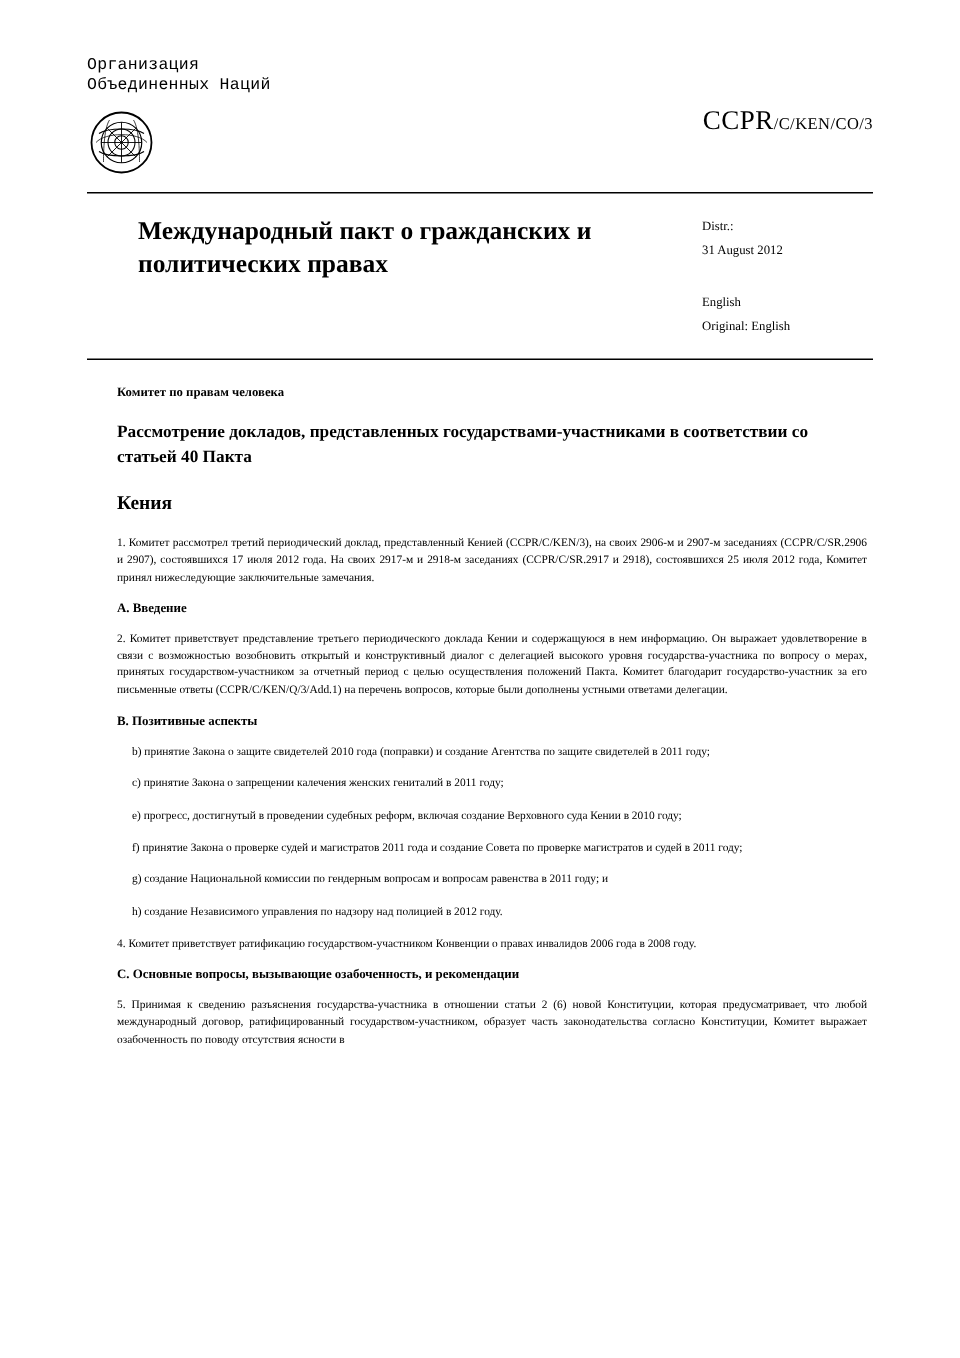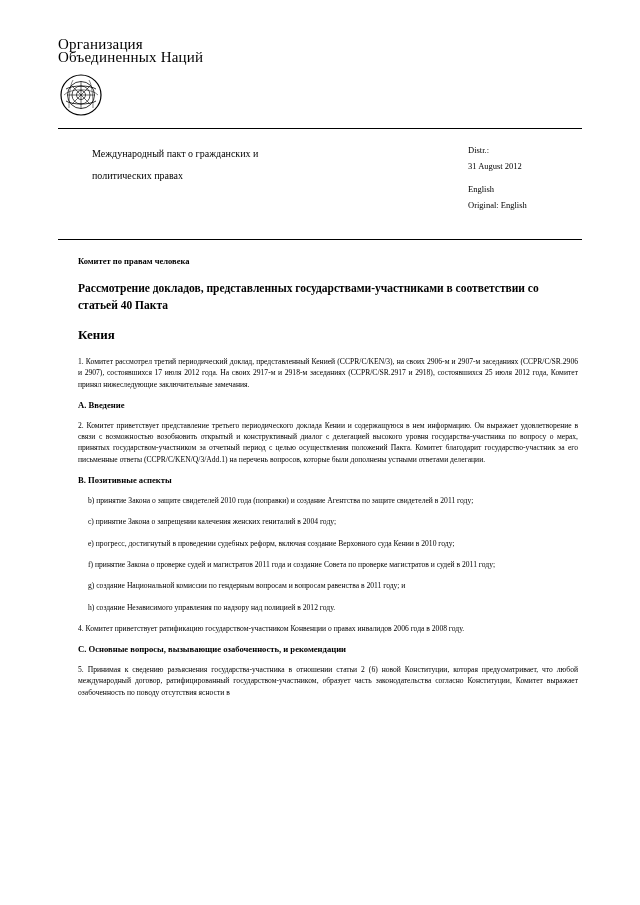--- a/index.html
+++ b/index.html
@@ -24,23 +24,24 @@
 
   
   .masthead {
     position: relative;
     height: 96px;
   }
   .org-name {
     position: absolute;
     left: 0;
     top: 8px;
-    font-size: 15px;
+    font-size: 11px;
     line-height: 13px;
     letter-spacing: 0.2px;
+    font-family: Liberation Mono, monospace;
   }
   .org-name div { white-space: nowrap; }
 
   .symbol {
     position: absolute;
     right: 0;
     top: 40px;
     font-size: 18px;
     letter-spacing: 0.3px;
     white-space: nowrap;
@@ -71,32 +72,32 @@
     display: flex;
     padding-top: 14px;
     min-height: 84px;
   }
   .title-left {
     width: 398px;
     padding-left: 34px;
     box-sizing: border-box;
   }
   .doc-title {
-    font-size: 10px;
-    font-weight: normal;
+    font-size: 17px;
+    font-weight: bold;
     line-height: 22px;
   }
   .title-right {
     flex: 1;
     padding-left: 12px;
     font-size: 8.5px;
     line-height: 15px;
   }
   .title-right .distr { margin-bottom: 1px; }
-  .title-right .date { margin-bottom: 8px; }
+  .title-right .date { margin-bottom: 20px; }
   .title-right .lang { margin-bottom: 1px; }
 
   .rule-mid {
     border-top: 1px solid #000;
     margin-top: 12px;
   }
 
   
   .body {
     padding-top: 16px;
@@ -166,20 +167,23 @@
         <line x1="11.5" y1="11.5" x2="30.5" y2="30.5" stroke="#000000" stroke-width="0.6"></line>
         <line x1="30.5" y1="11.5" x2="11.5" y2="30.5" stroke="#000000" stroke-width="0.6"></line>
         <path d="M6 27 C12 31, 30 31, 36 27" fill="none" stroke="#000000" stroke-width="0.8"></path>
         <path d="M6 15 C12 11, 30 11, 36 15" fill="none" stroke="#000000" stroke-width="0.8"></path>
         <path d="M4 21 C10 14, 32 14, 38 21" fill="none" stroke="#000000" stroke-width="0.5"></path>
         <path d="M9 34 C9 30, 9 12, 13 6" fill="none" stroke="#000000" stroke-width="0.5"></path>
         <path d="M33 34 C33 30, 33 12, 29 6" fill="none" stroke="#000000" stroke-width="0.5"></path>
       </svg>
     </div>
 
+    <div class="symbol">
+      <span>CCPR</span><span class="sub">/C/KEN/CO/3</span>
+    </div>
   </div>
 
   <div class="rule-top"></div>
 
   <div class="title-block">
     <div class="title-left">
       <div class="doc-title">
         <div>Международный пакт о гражданских и</div>
         <div>политических правах</div>
       </div>
@@ -203,21 +207,21 @@
     <div class="country">Кения</div>
 
     <p class="para">1.	Комитет рассмотрел третий периодический доклад, представленный Кенией (CCPR/C/KEN/3), на своих 2906-м и 2907-м заседаниях (CCPR/C/SR.2906 и 2907), состоявшихся 17 июля 2012 года. На своих 2917-м и 2918-м заседаниях (CCPR/C/SR.2917 и 2918), состоявшихся 25 июля 2012 года, Комитет принял нижеследующие заключительные замечания.</p>
 
     <h3 class="sec">A.	Введение</h3>
     <p class="para">2.	Комитет приветствует представление третьего периодического доклада Кении и содержащуюся в нем информацию. Он выражает удовлетворение в связи с возможностью возобновить открытый и конструктивный диалог с делегацией высокого уровня государства-участника по вопросу о мерах, принятых государством-участником за отчетный период с целью осуществления положений Пакта. Комитет благодарит государство-участник за его письменные ответы (CCPR/C/KEN/Q/3/Add.1) на перечень вопросов, которые были дополнены устными ответами делегации.</p>
 
     <h3 class="sec">B.	Позитивные аспекты</h3>
 
     <p class="item">b)	принятие Закона о защите свидетелей 2010 года (поправки) и создание Агентства по защите свидетелей в 2011 году;</p>
-    <p class="item">c)	принятие Закона о запрещении калечения женских гениталий в 2004 году;</p>
+    <p class="item">c)	принятие Закона о запрещении калечения женских гениталий в 2011 году;</p>
     <p class="item">e)	прогресс, достигнутый в проведении судебных реформ, включая создание Верховного суда Кении в 2010 году;</p>
     <p class="item">f)	принятие Закона о проверке судей и магистратов 2011 года и создание Совета по проверке магистратов и судей в 2011 году;</p>
     <p class="item">g)	создание Национальной комиссии по гендерным вопросам и вопросам равенства в 2011 году; и</p>
     <p class="item">h)	создание Независимого управления по надзору над полицией в 2012 году.</p>
 
     <p class="para">4.	Комитет приветствует ратификацию государством-участником Конвенции о правах инвалидов 2006 года в 2008 году.</p>
 
     <h3 class="sec">C.	Основные вопросы, вызывающие озабоченность, и рекомендации</h3>
     <p class="para">5.	Принимая к сведению разъяснения государства-участника в отношении статьи 2 (6) новой Конституции, которая предусматривает, что любой международный договор, ратифицированный государством-участником, образует часть законодательства согласно Конституции, Комитет выражает озабоченность по поводу отсутствия ясности в</p>
   </div>

